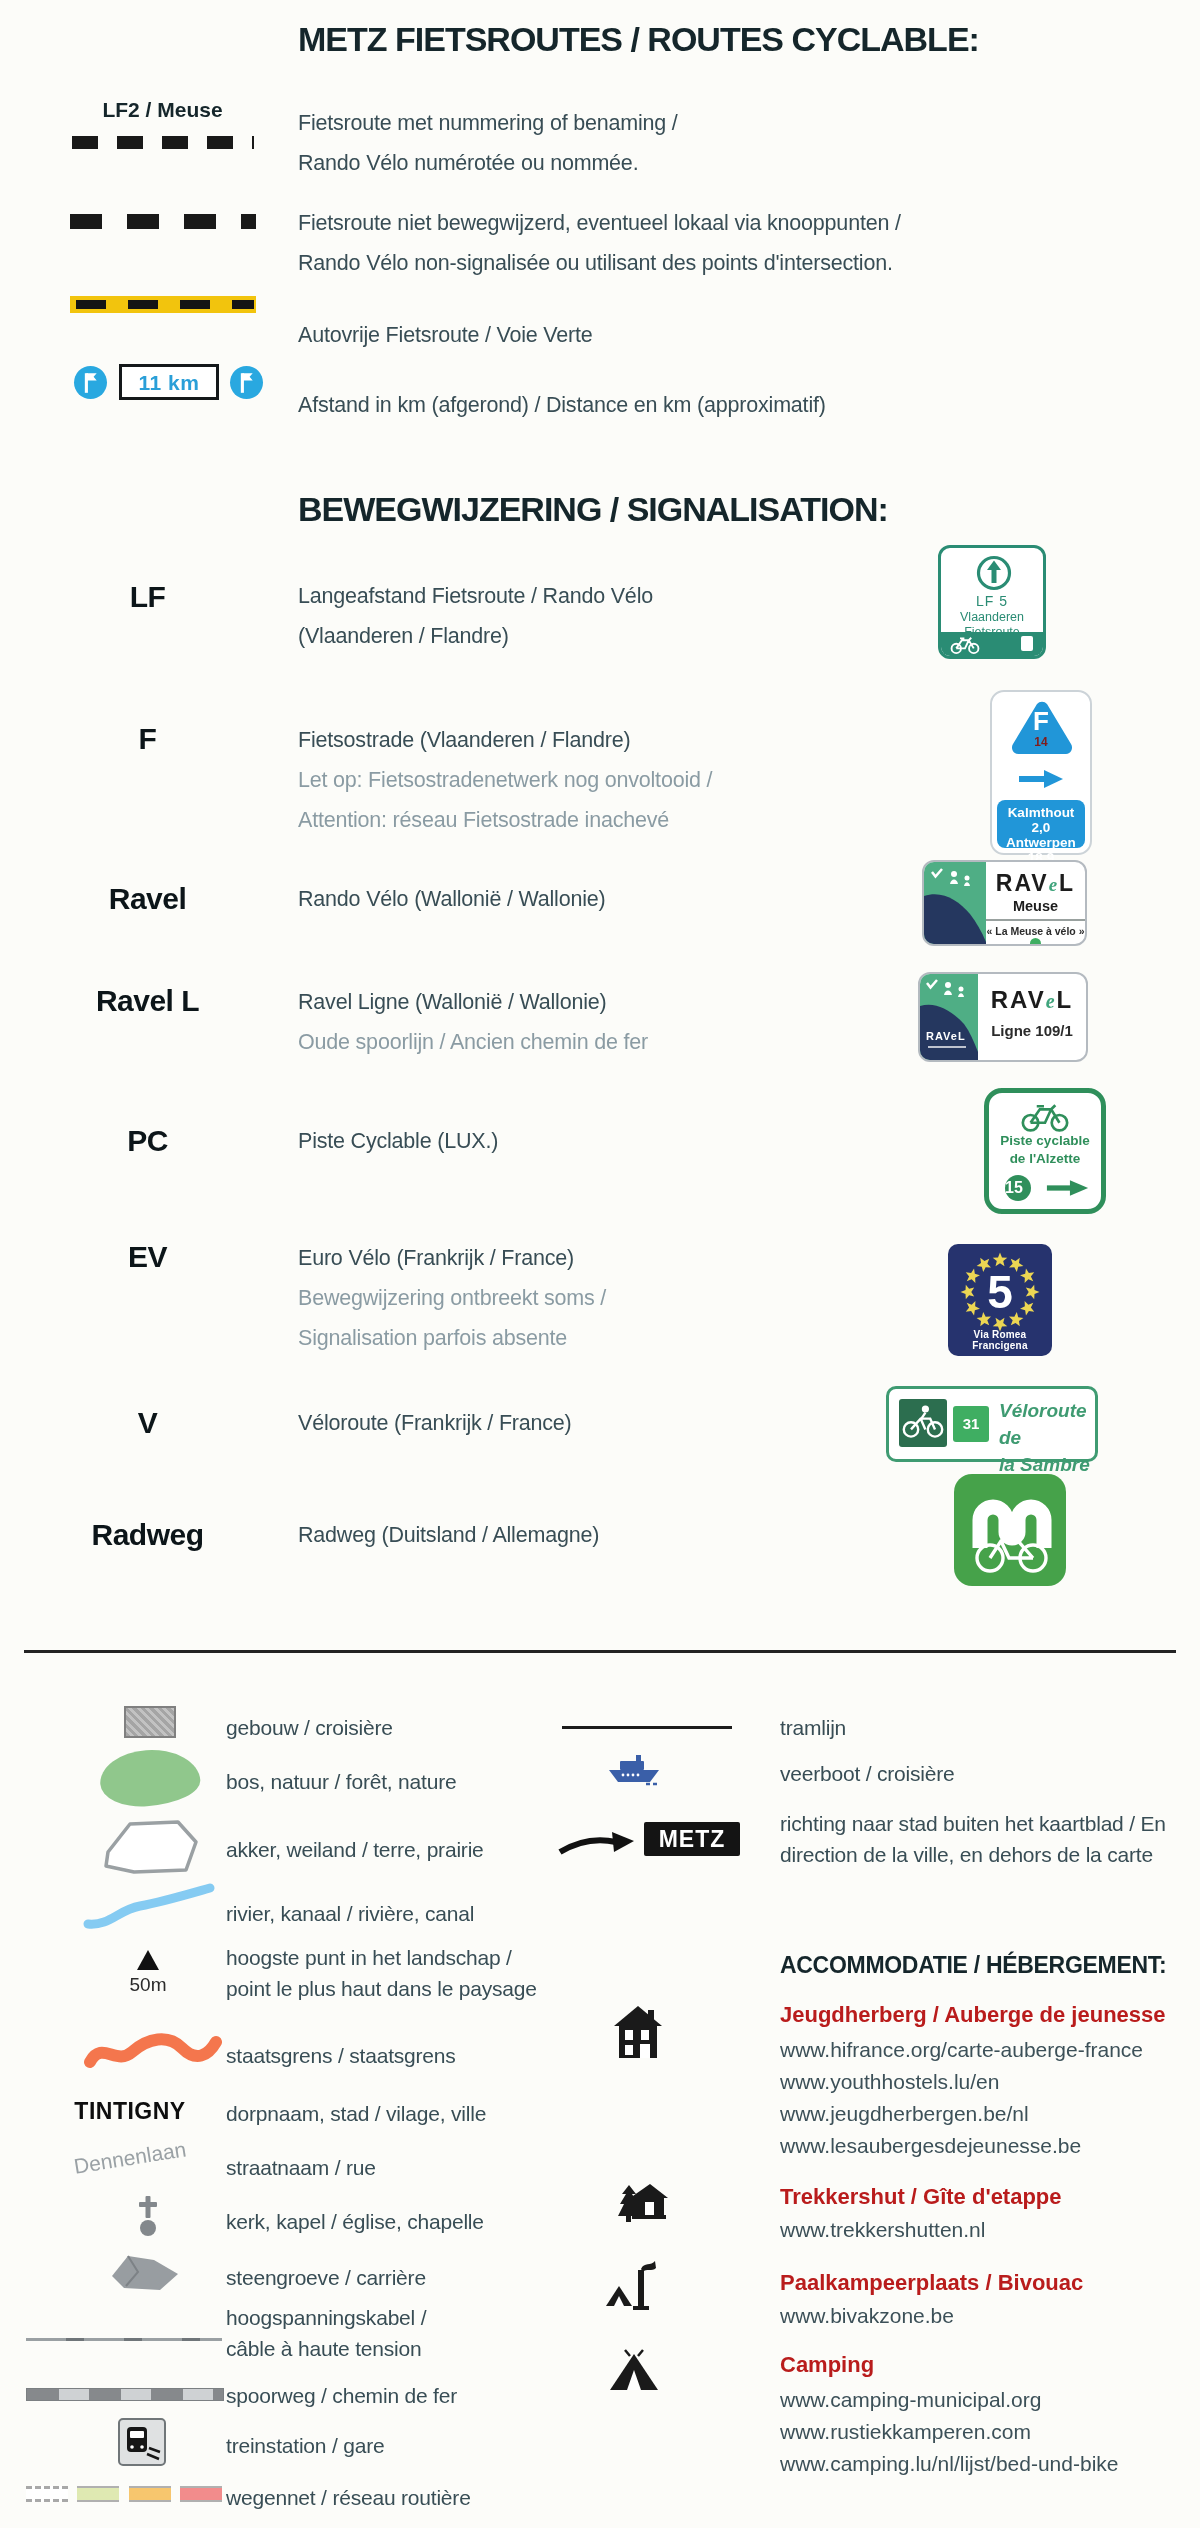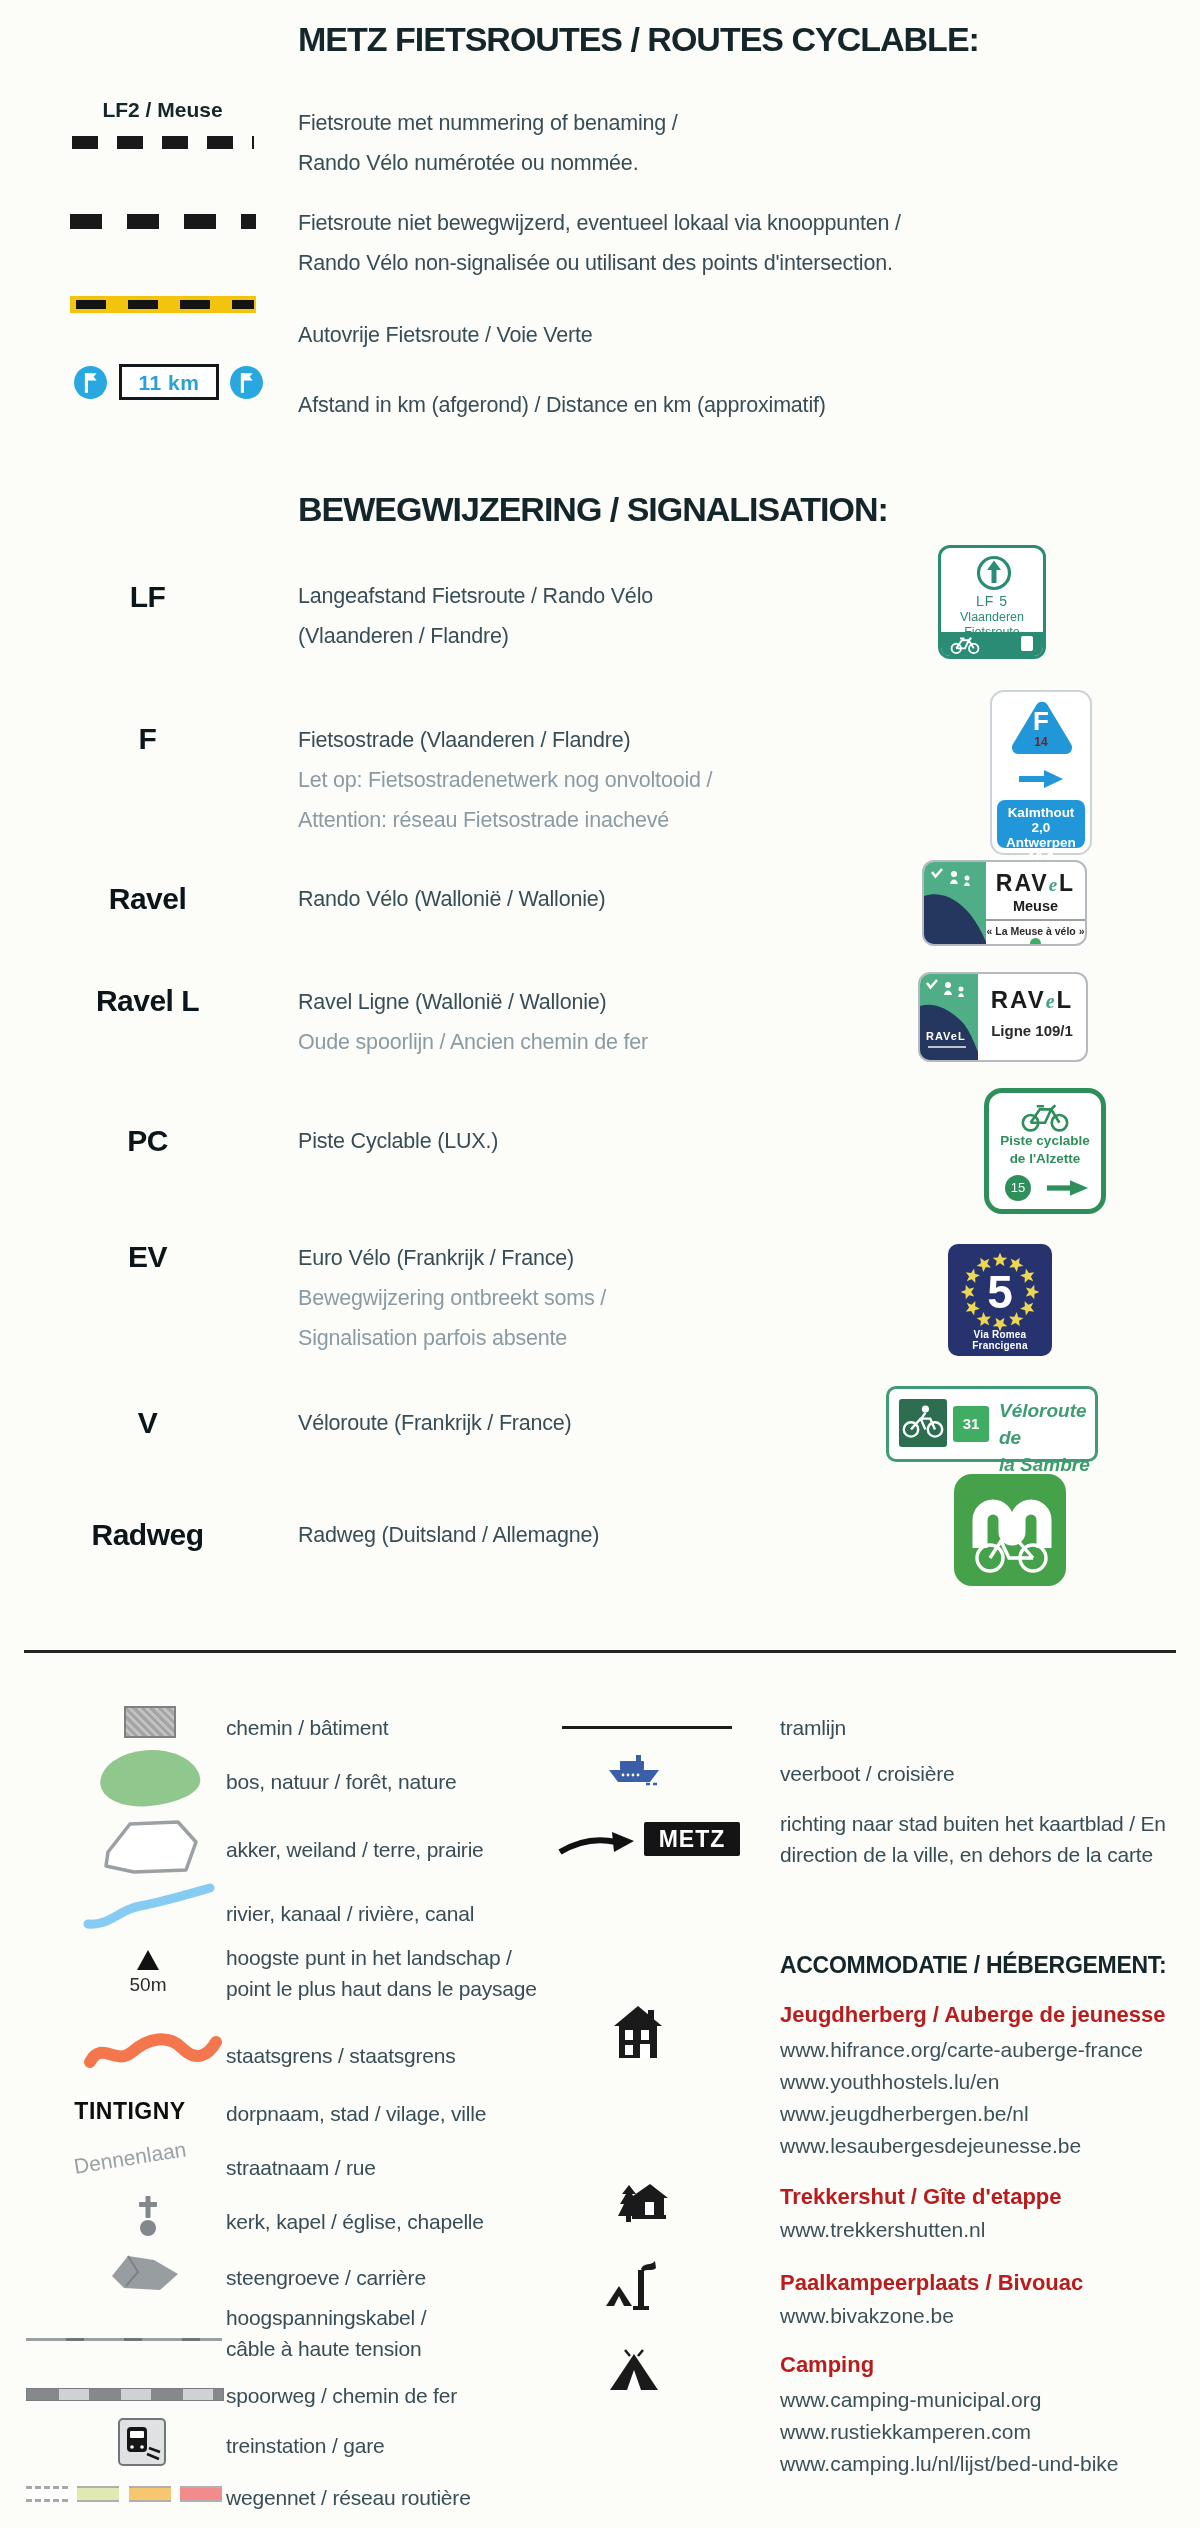--- a/index.html
+++ b/index.html
@@ -167,21 +167,21 @@
   <div class="abs sign" style="left:984px;top:1088px;width:122px;height:126px;border:5px solid #2f8f5b;border-radius:18px">
     <svg class="abs" style="left:30px;top:6px;color:#2f8f5b" viewBox="0 0 50 32" width="52" height="33">
       <g fill="none" stroke="currentColor" stroke-width="2.6">
         <circle cx="11" cy="23" r="7.5"></circle>
           <circle cx="39" cy="23" r="7.5"></circle>
         <path d="M11 23l9-13h11l8 13M31 10l-6 13H11M31 10l4-4M17 7h7"></path>
       </g>
     </svg>
     <div class="abs ctr" style="top:40px;font-size:13.5px;font-weight:700;color:#2f8f5b">Piste cyclable</div>
     <div class="abs ctr" style="top:58px;font-size:13.5px;font-weight:700;color:#2f8f5b">de l'Alzette</div>
-    <div class="abs" style="left:16px;top:82px;width:26px;height:26px;border-radius:50%;background:#2f8f5b;text-align:center;line-height:26px;font-size:13px;font-weight:400;color:#fff">15</div>
+    <div class="abs" style="left:16px;top:82px;width:26px;height:26px;border-radius:50%;background:#2f8f5b;text-align:left;line-height:26px;font-size:16px;font-weight:700;color:#fff">15</div>
     <svg class="abs" style="left:56px;top:86px" viewBox="0 0 48 18" width="46" height="18">
       <path d="M2 9h28" stroke="#2f8f5b" stroke-width="5.5"></path>
         <path d="M26 1l19 8-19 8z" fill="#2f8f5b"></path>
     </svg>
   </div>
 
   <div class="abs abbr" style="top:1240px">EV</div>
   <div class="abs body" style="left:298px;top:1238px">
     <span style="display:block">Euro Vélo (Frankrijk / France)</span>
     <span style="display:block" class="note">Bewegwijzering ontbreekt soms /</span>
@@ -246,21 +246,21 @@
           <circle cx="79" cy="84" r="13"></circle>
         <path d="M36 84l11-17h17l15 17M47 67l8 17h24"></path>
       </g>
     </svg>
   </div>
 
   <div class="abs" style="left:24px;top:1650px;width:1152px;height:3px;background:#242424"></div>
 
   <div class="abs" style="left:124px;top:1706px;width:48px;height:28px;background:#c2c2c2;border:2px solid #808080;
        background-image:repeating-linear-gradient(45deg,rgba(110,110,110,.35) 0 3px,transparent 3px 6px)"></div>
-  <div class="abs leglabel" style="left:226px;top:1712px">chemin / bâtiment</div>
+  <div class="abs leglabel" style="left:226px;top:1712px">gebouw / croisière</div>
 
   <div class="abs" style="left:100px;top:1750px;width:100px;height:56px;background:#90c78c;border-radius:48% 52% 55% 45% / 55% 60% 40% 45%;transform:rotate(-4deg)"></div>
   <div class="abs leglabel" style="left:226px;top:1766px">bos, natuur / forêt, nature</div>
 
   <svg class="abs" style="left:100px;top:1818px" viewBox="0 0 100 58" width="100" height="58">
     <polygon points="8,34 30,6 78,4 96,24 86,52 34,54 6,48" fill="#fff" stroke="#9aa0a3" stroke-width="3.5" stroke-linejoin="round"></polygon>
   </svg>
   <div class="abs leglabel" style="left:226px;top:1834px">akker, weiland / terre, prairie</div>
 
   <svg class="abs" style="left:82px;top:1880px" viewBox="0 0 135 52" width="135" height="52">

